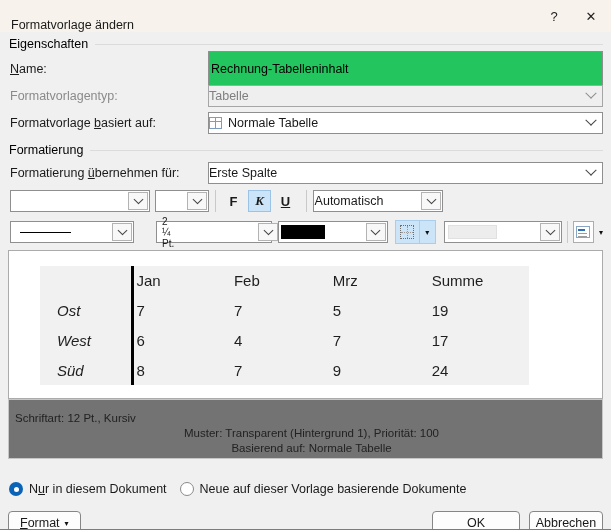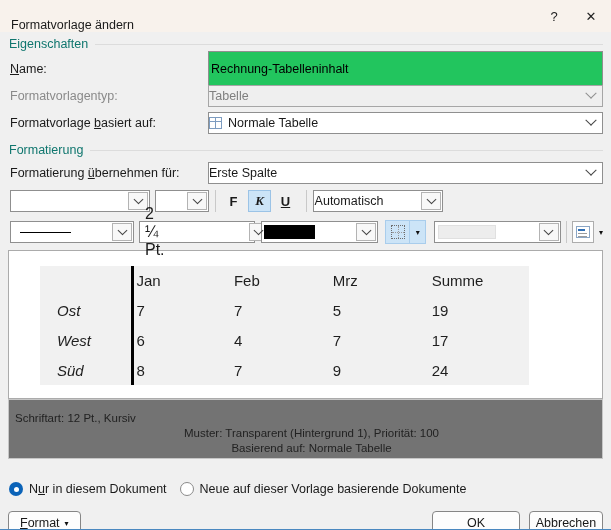--- a/index.html
+++ b/index.html
@@ -15,21 +15,21 @@
   .titlebar .title { padding-left:11px; font-size:12.5px; }
   .titlebar .spacer { flex:1; }
   .tb-btn { width:40px; height:32px; display:flex; align-items:center; justify-content:center;
             font-size:13px; color:#222; cursor:default; }
   .tb-btn.help { width:34px; }
 
   .content { padding:0 8px; }
 
   
   .group { display:flex; align-items:center; margin:4px 0 3px 0; height:16px; }
-  .group .glabel { color:#0f766e; margin:0 7px 0 1px; white-space:nowrap; }
+  .group .glabel { color:#000000; margin:0 7px 0 1px; white-space:nowrap; }
   .group .gline { flex:1; height:1px; background:#dcdcdc; }
 
   
   .frow { display:flex; align-items:center; height:27px; }
   .frow .flabel { width:200px; padding-left:2px; white-space:nowrap; }
   .frow .flabel.disabled { color:#8a8a8a; }
   .frow .ffield { flex:1; }
   .u { text-decoration:underline; }
 
   input.text {
@@ -218,21 +218,21 @@
         <span style="flex:1; text-align:center;">Automatisch</span>
         <span class="cbtn"></span>
       </div>
     </div>
 
     <div class="toolbar row2">
       <div class="combo" style="width:124px;">
         <span class="swatch-line"></span>
         <span class="cbtn"></span>
       </div>
-      <div class="combo" style="width:116px; margin-left:5px; font-size:16px;">
+      <div class="combo" style="width:116px; margin-left:22px; font-size:10px;">
         <span>2 ¼ Pt.</span>
         <span class="swatch-thick"></span>
         <span class="cbtn"></span>
       </div>
       <div class="combo" style="width:126px; margin-left:6px; padding-left:2px;">
         <span class="swatch-black"></span>
         <span class="cbtn"></span>
       </div>
       <div class="split active" style="margin-left:7px;">
         <span class="seg icon-seg">

